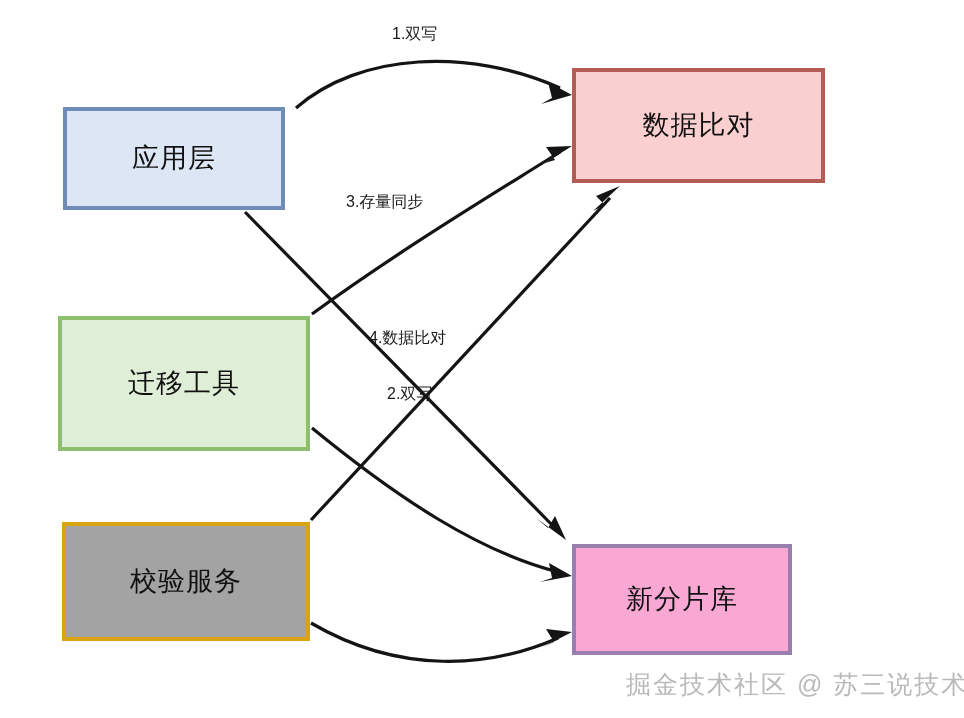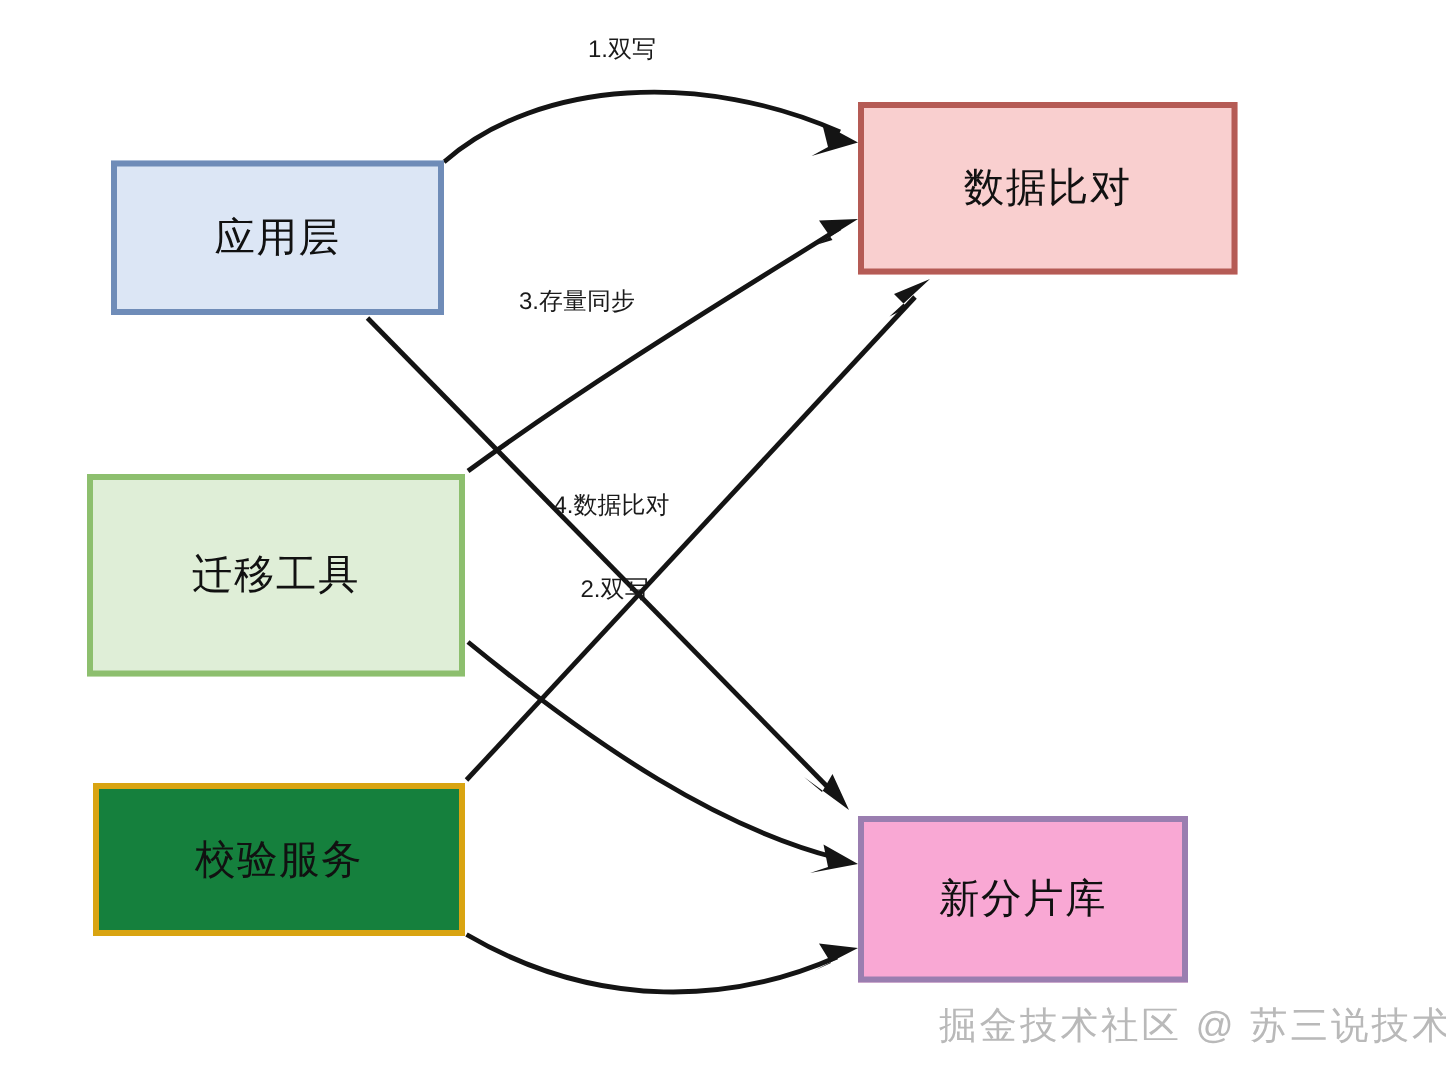--- a/index.html
+++ b/index.html
@@ -99,29 +99,29 @@
       <path class="edge-path" d="M 312,428 C 400,500 480,552 558,572"></path>
       <polygon class="arrow-head" points="572,576 549,563 552,578 540,582"></polygon>
     </g>
 
     <g>
       <path class="edge-path" d="M 311,623 C 400,675 490,668 558,638"></path>
       <polygon class="arrow-head" points="572,632 546,629 554,642 543,647"></polygon>
     </g>
   </svg>
 
-  <div class="node" style="left: 74px; top: 107px; width: 222px; height: 103px; background: rgb(220, 230, 245); border-color: rgb(111, 140, 184);">
+  <div class="node" style="left: 63px; top: 107px; width: 222px; height: 103px; background: rgb(220, 230, 245); border-color: rgb(111, 140, 184);">
     <span class="node-label">应用层</span>
   </div>
 
   <div class="node" style="left: 58px; top: 316px; width: 252px; height: 135px; background: rgb(223, 238, 215); border-color: rgb(141, 191, 110);">
     <span class="node-label">迁移工具</span>
   </div>
 
-  <div class="node" style="left: 62px; top: 522px; width: 248px; height: 102px; background: #15803d; border-color: rgb(217, 164, 17);">
+  <div class="node" style="left: 62px; top: 522px; width: 248px; height: 119px; background: #a3a3a3; border-color: rgb(217, 164, 17);">
     <span class="node-label">校验服务</span>
   </div>
 
   <div class="node" style="left: 572px; top: 68px; width: 253px; height: 115px; background: rgb(249, 207, 207); border-color: rgb(181, 91, 85);">
     <span class="node-label">数据比对</span>
   </div>
 
   <div class="node" style="left: 572px; top: 544px; width: 220px; height: 111px; background: #f9a8d4; border-color: rgb(154, 126, 176);">
     <span class="node-label">新分片库</span>
   </div>

